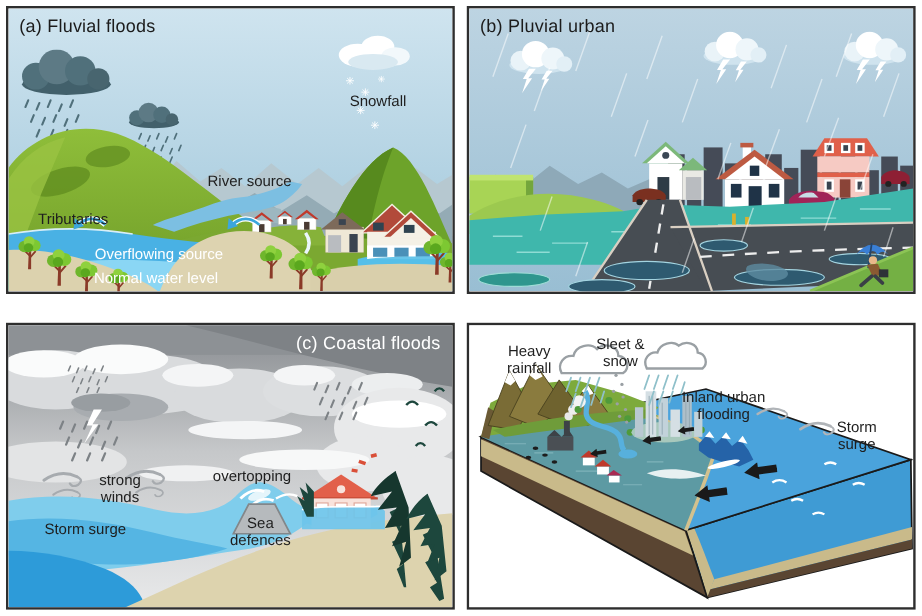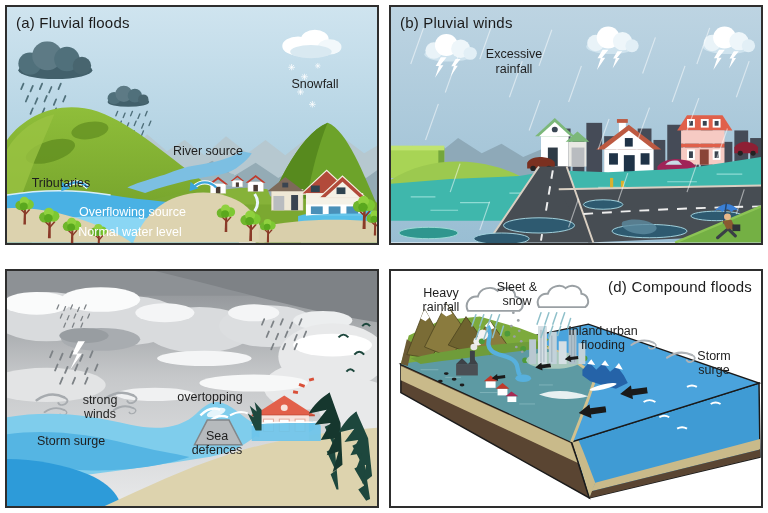--- a/index.html
+++ b/index.html
@@ -311,22 +311,21 @@
         <path d="M337,219 a4,4 0 0 1 8,-1 l-2,-3 h-5 Z" fill="#5a4632"></path>
         <path d="M336,225 l9,-1 l4,9 l-8,3 Z" fill="#8a5a32"></path>
         <path d="M340,235 L331,243 M343,235 L349,241" stroke="#3a3f46" stroke-width="3.2" stroke-linecap="round" fill="none"></path>
         <path d="M341,227 L348,231" stroke="#8a5a32" stroke-width="2.5" stroke-linecap="round" fill="none"></path>
         <rect x="346" y="229" width="8" height="7" fill="#2e3338"></rect>
       </g>
       <g stroke="rgba(255,255,255,.5)" stroke-width="1.2">
         <path d="M20,60 l13,-38 M55,90 l13,-38 M90,55 l13,-38 M120,95 l13,-38 M150,62 l13,-38 M180,100 l13,-38 M255,70 l13,-38 M285,100 l13,-38 M310,60 l13,-38 M350,95 l13,-38 M35,140 l13,-38 M250,140 l12,-34 M300,130 l12,-34 M60,195 l10,-30 M230,205 l10,-30 M300,195 l10,-30 M180,232 l10,-30 M90,235 l10,-30 M350,218 l8,-26 M140,130 l11,-32 M210,150 l11,-32 M330,160 l11,-32"></path>
       </g>
     </svg>
-    <div class="title" style="left:9px;top:7px">(b) Pluvial winds</div>
-    <div class="lbl" style="left:80px;top:40px;width:86px">Excessive rainfall</div>
+    <div class="title" style="left:9px;top:7px">(b) Pluvial urban</div>
   </figure>
 
   <figure class="panel" style="margin:0">
     <svg class="scene" viewBox="0 0 375 248" preserveAspectRatio="none">
       <rect x="0" y="0" width="375" height="248" fill="url(#skc)"></rect>
       <rect x="0" y="0" width="375" height="26" fill="#8d9195"></rect>
       <path d="M150,0 H375 V54 C300,42 215,16 150,0 Z" fill="#7e8286"></path>
       <g>
         <ellipse cx="40" cy="48" rx="55" ry="26" fill="#d9dbdd"></ellipse>
         <ellipse cx="120" cy="52" rx="60" ry="26" fill="#d9dbdd"></ellipse>
@@ -390,20 +389,21 @@
         <path d="M252,168 L244,150 L250,154 L246,142 L253,148 L251,138 L258,146 L258,168 Z"></path>
         <path d="M336,230 L327,128 L321,134 L330,160 L322,164 L332,186 L324,190 L333,210 L328,214 L334,230 Z"></path>
         <path d="M327,128 C318,134 310,142 306,150 L324,146 L312,162 L328,160 L318,178 L332,176 L324,194 L336,190 L330,212 L340,204 L338,160 Z" fill="#16372e"></path>
         <path d="M368,240 L354,148 L348,154 L358,180 L350,184 L360,204 L352,208 L362,226 L356,230 L364,242 Z"></path>
         <path d="M354,148 C346,154 340,162 336,170 L352,166 L342,180 L356,178 L348,194 L360,192 L354,208 L364,204 L360,224 L370,216 L366,176 Z" fill="#1d473d"></path>
       </g>
       <g stroke="#1d473d" stroke-width="2" fill="none">
         <path d="M336,70 q5,-6 10,0 M352,88 q5,-6 10,0 M344,106 q4,-5 8,0 M360,58 q4,-5 8,0"></path>
       </g>
     </svg>
+    <div class="title white" style="right:10px;top:7px">(c) Coastal floods</div>
     <div class="lbl" style="left:64px;top:122px;width:58px">strong winds</div>
     <div class="lbl" style="left:158px;top:119px;width:90px">overtopping</div>
     <div class="lbl left" style="left:30px;top:163px;width:90px">Storm surge</div>
     <div class="lbl" style="left:178px;top:158px;width:64px">Sea defences</div>
   </figure>
 
   <figure class="panel" style="margin:0">
     <svg class="scene" viewBox="0 0 375 248" preserveAspectRatio="none">
       <rect x="0" y="0" width="375" height="248" fill="#ffffff"></rect>
       <g>
@@ -510,20 +510,19 @@
           <circle cx="125" cy="69" r="1.4"></circle>
           <circle cx="132" cy="74" r="1.4"></circle>
         <circle cx="127" cy="80" r="1.4"></circle>
           <circle cx="133" cy="85" r="1.4"></circle>
       </g>
       <g style="color:#b0b4b8">
         <use href="#gust" x="242" y="68" width="32" height="15"></use>
         <use href="#gust" x="278" y="80" width="36" height="17"></use>
       </g>
     </svg>
-    <div class="title" style="right:9px;top:7px">(d) Compound floods</div>
     <div class="lbl" style="left:20px;top:15px;width:60px">Heavy rainfall</div>
     <div class="lbl" style="left:103px;top:9px;width:46px">Sleet &amp; snow</div>
     <div class="lbl" style="left:170px;top:53px;width:84px">Inland urban flooding</div>
     <div class="lbl" style="left:298px;top:78px;width:50px">Storm surge</div>
   </figure>
 
 </div>
 
 </body></html>

